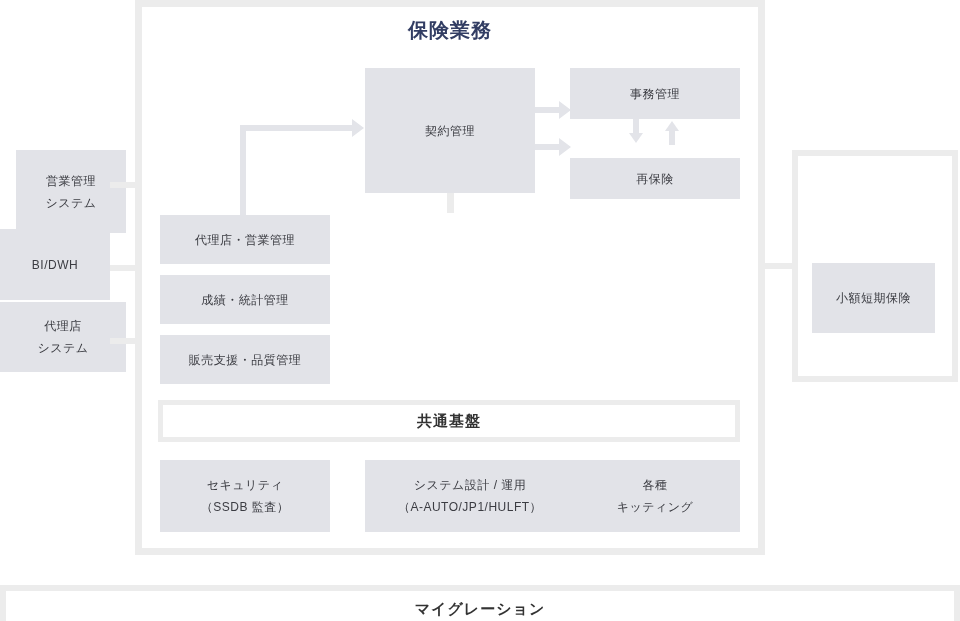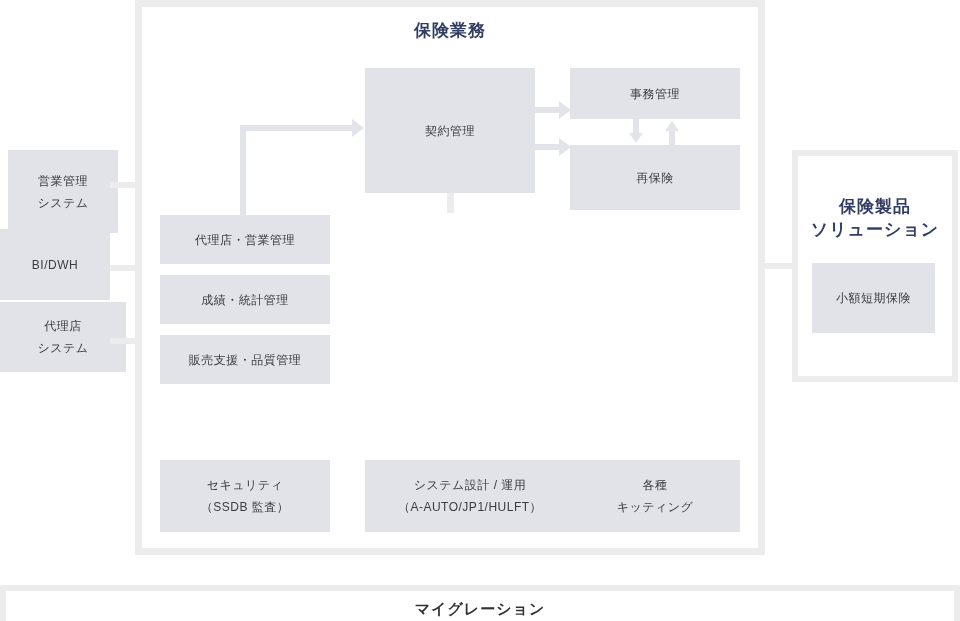--- a/index.html
+++ b/index.html
@@ -16,21 +16,21 @@
     font-family:"Liberation Sans","DejaVu Sans",sans-serif;
   }
   .panel{position:absolute;background:#fff;border:7px solid var(--line);box-sizing:border-box;}
   .panel.thin{border-width:6px;}
   .box{
     position:absolute;background:var(--box);color:var(--text);
     display:flex;align-items:center;justify-content:center;text-align:center;
     font-size:12px;line-height:22px;letter-spacing:.5px;white-space:pre-line;
   }
   .ttl{
-    position:absolute;color:var(--navy);font-weight:bold;font-size:17px;
+    position:absolute;color:var(--navy);font-weight:bold;font-size:20px;
     text-align:center;line-height:23px;letter-spacing:1px;white-space:pre-line;
   }
   .bar{
     position:absolute;background:#fff;border:6px solid var(--line);box-sizing:border-box;
     display:flex;align-items:center;justify-content:center;
     color:var(--dark);font-weight:bold;font-size:15px;letter-spacing:1px;
   }
   .bar.inner{border-width:5px;}
   .line{position:absolute;background:var(--line);}
   .ar{position:absolute;background:var(--arrow);}
@@ -41,45 +41,44 @@
 </style>
 </head>
 <body>
 
 <div class="stage">
 
   <div class="panel" style="left:135px;top:0;width:630px;height:555px;"></div>
   <div class="ttl" style="left:135px;top:19px;width:630px;">保険業務</div>
 
   <div class="panel thin" style="left:792px;top:150px;width:166px;height:232px;"></div>
-  <div class="ttl" style="left:792px;top:195px;width:166px;">保険製品
-ソリューション</div>
   <div class="box" style="left:812px;top:263px;width:123px;height:70px;">小額短期保険</div>
 
-  <div class="box" style="left:8px;top:150px;width:110px;height:83px;">営業管理
+  <div class="box" style="left:16px;top:150px;width:110px;height:83px;">営業管理
 システム</div>
   <div class="box" style="left:0;top:229px;width:110px;height:71px;">BI/DWH</div>
   <div class="box" style="left:0;top:302px;width:126px;height:70px;">代理店
 システム</div>
 
   <div class="line" style="left:110px;top:182px;width:28px;height:6px;"></div>
   <div class="line" style="left:110px;top:265px;width:28px;height:6px;"></div>
   <div class="line" style="left:110px;top:338px;width:28px;height:6px;"></div>
 
   <div class="line" style="left:761px;top:263px;width:33px;height:6px;"></div>
 
   <div class="box" style="left:160px;top:215px;width:170px;height:49px;">代理店・営業管理</div>
   <div class="box" style="left:160px;top:275px;width:170px;height:49px;">成績・統計管理</div>
   <div class="box" style="left:365px;top:68px;width:170px;height:125px;">契約管理</div>
 
   <div class="box" style="left:160px;top:335px;width:170px;height:49px;">販売支援・品質管理</div>
 
   <div class="box" style="left:570px;top:68px;width:170px;height:51px;">事務管理</div>
-  <div class="box" style="left:570px;top:145px;width:170px;height:65px;">再保険</div>
+  <div class="box" style="left:570px;top:158px;width:170px;height:41px;">再保険</div>
 
+  <div class="bar inner" style="left:158px;top:400px;width:582px;height:42px;">共通基盤</div>
 
   <div class="box" style="left:160px;top:460px;width:170px;height:72px;">セキュリティ
 （SSDB 監査）</div>
   <div class="box" style="left:345px;top:460px;width:210px;height:72px;margin-left:20px;">システム設計 / 運用
 （A-AUTO/JP1/HULFT）</div>
   <div class="box" style="left:570px;top:460px;width:170px;height:72px;">各種
 キッティング</div>
 
   <div class="ar" style="left:240px;top:125px;width:6px;height:90px;"></div>
   <div class="ar" style="left:240px;top:125px;width:112px;height:6px;"></div>

